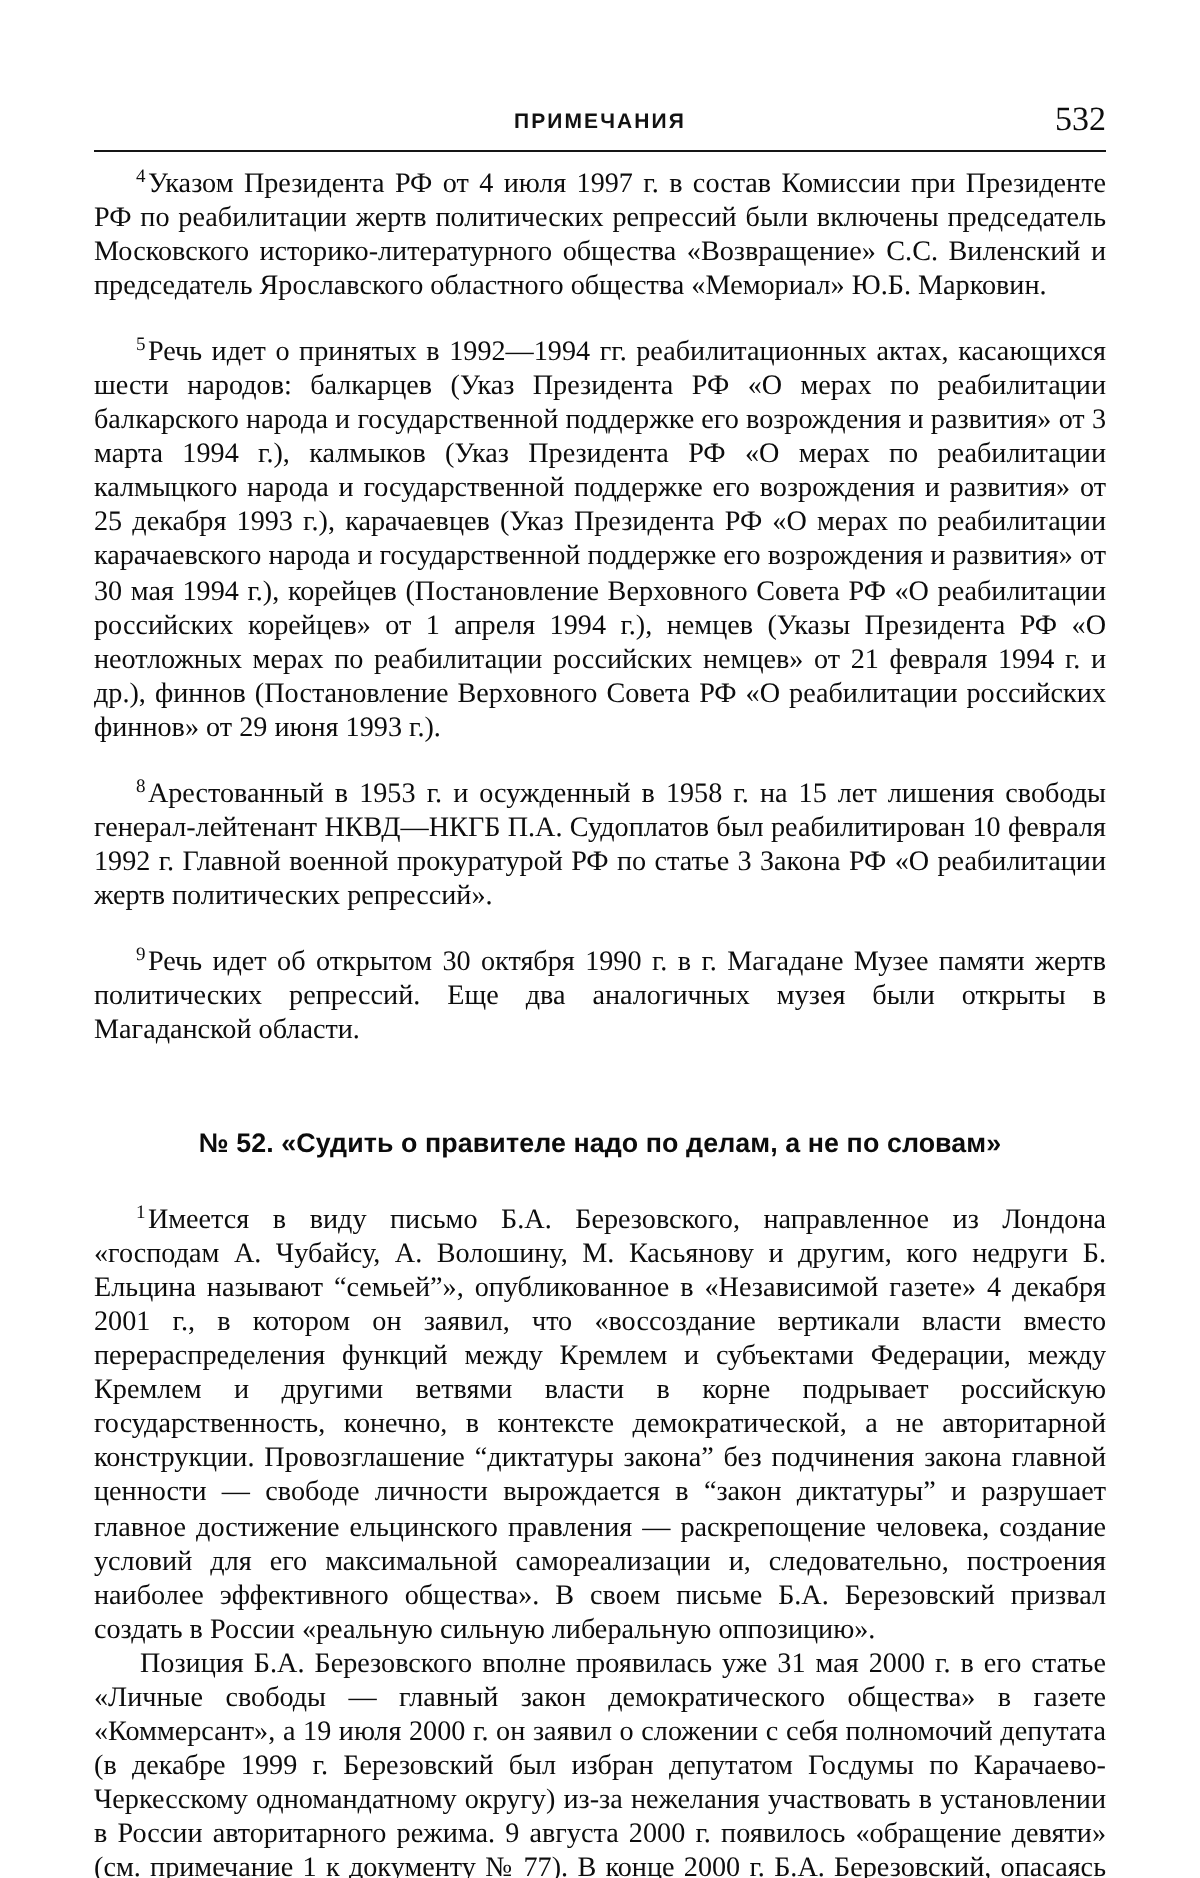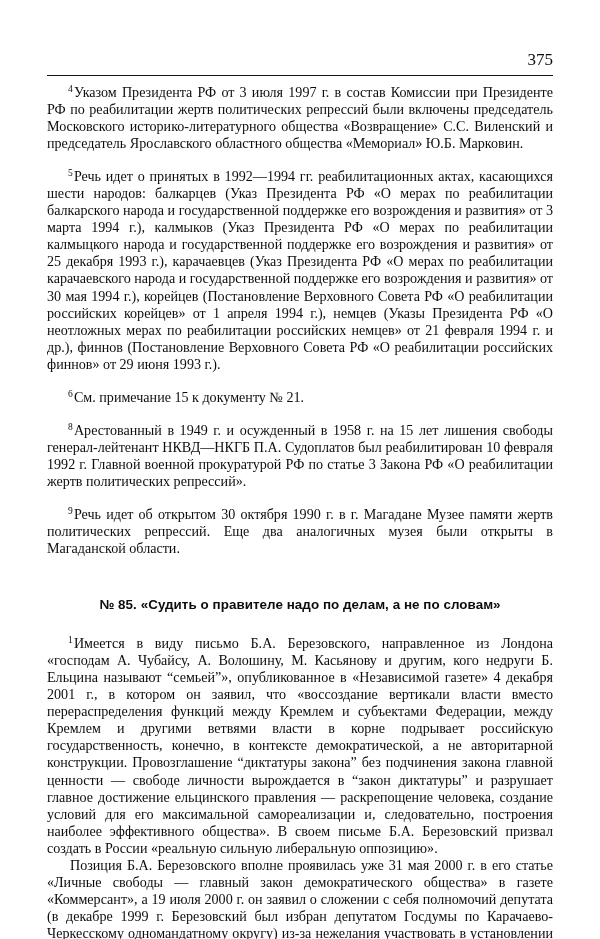--- a/index.html
+++ b/index.html
@@ -114,40 +114,40 @@
     text-indent: 23px;
   }
   .body-para.cont { text-indent: 23px; }
 </style>
 </head>
 <body>
 
 <div class="page">
 
   <div class="running-head">
-    <div class="running-head-folio">375</div>
+    <div class="running-head-title">ПРИМЕЧАНИЯ</div>
+    <div class="running-head-folio">532</div>
   </div>
   <div class="head-rule"></div>
 
   <div class="column">
 
-    <p class="note"><sup class="fn">4</sup><span>Указом Президента РФ от 3 июля 1997 г. в состав Комиссии при Президенте РФ по реабилитации жертв политических репрессий были включены председатель Московского историко-литературного общества «Возвращение» С.С. Виленский и председатель Ярославского областного общества «Мемориал» Ю.Б. Марковин.</span></p>
+    <p class="note"><sup class="fn">4</sup><span>Указом Президента РФ от 4 июля 1997 г. в состав Комиссии при Президенте РФ по реабилитации жертв политических репрессий были включены председатель Московского историко-литературного общества «Возвращение» С.С. Виленский и председатель Ярославского областного общества «Мемориал» Ю.Б. Марковин.</span></p>
 
     <p class="note"><sup class="fn">5</sup><span>Речь идет о принятых в 1992—1994 гг. реабилитационных актах, касающихся шести народов: балкарцев (Указ Президента РФ «О мерах по реабилитации балкарского народа и государственной поддержке его возрождения и развития» от 3 марта 1994 г.), калмыков (Указ Президента РФ «О мерах по реабилитации калмыцкого народа и государственной поддержке его возрождения и развития» от 25 декабря 1993 г.), карачаевцев (Указ Президента РФ «О мерах по реабилитации карачаевского народа и государственной поддержке его возрождения и развития» от 30 мая 1994 г.), корейцев (Постановление Верховного Совета РФ «О реабилитации российских корейцев» от 1 апреля 1994 г.), немцев (Указы Президента РФ «О неотложных мерах по реабилитации российских немцев» от 21 февраля 1994 г. и др.), финнов (Постановление Верховного Совета РФ «О реабилитации российских финнов» от 29 июня 1993 г.).</span></p>
 
-    <p class="note"><sup class="fn">6</sup><span>См. примечание 15 к документу № 21.</span></p>
 
 
-    <p class="note"><sup class="fn">8</sup><span>Арестованный в 1949 г. и осужденный в 1958 г. на 15 лет лишения свободы генерал-лейтенант НКВД—НКГБ П.А. Судоплатов был реабилитирован 10 февраля 1992 г. Главной военной прокуратурой РФ по статье 3 Закона РФ «О реабилитации жертв политических репрессий».</span></p>
+    <p class="note"><sup class="fn">8</sup><span>Арестованный в 1953 г. и осужденный в 1958 г. на 15 лет лишения свободы генерал-лейтенант НКВД—НКГБ П.А. Судоплатов был реабилитирован 10 февраля 1992 г. Главной военной прокуратурой РФ по статье 3 Закона РФ «О реабилитации жертв политических репрессий».</span></p>
 
     <p class="note"><sup class="fn">9</sup><span>Речь идет об открытом 30 октября 1990 г. в г. Магадане Музее памяти жертв политических репрессий. Еще два аналогичных музея были открыты в Магаданской области.</span></p>
 
     <div class="heading-gap-before"></div>
 
-    <h2 class="doc-heading">№ 85. «Судить о правителе надо по делам, а не по словам»</h2>
+    <h2 class="doc-heading">№ 52. «Судить о правителе надо по делам, а не по словам»</h2>
 
     <div class="heading-gap-after"></div>
 
     <p class="note"><sup class="fn">1</sup><span>Имеется в виду письмо Б.А. Березовского, направленное из Лондона «господам А. Чубайсу, А. Волошину, М. Касьянову и другим, кого недруги Б. Ельцина называют “семьей”», опубликованное в «Независимой газете» 4 декабря 2001 г., в котором он заявил, что «воссоздание вертикали власти вместо перераспределения функций между Кремлем и субъектами Федерации, между Кремлем и другими ветвями власти в корне подрывает российскую государственность, конечно, в контексте демократической, а не авторитарной конструкции. Провозглашение “диктатуры закона” без подчинения закона главной ценности — свободе личности вырождается в “закон диктатуры” и разрушает главное достижение ельцинского правления — раскрепощение человека, создание условий для его максимальной самореализации и, следовательно, построения наиболее эффективного общества». В своем письме Б.А. Березовский призвал создать в России «реальную сильную либеральную оппозицию».</span></p>
 
     <p class="body-para cont">Позиция Б.А. Березовского вполне проявилась уже 31 мая 2000 г. в его статье «Личные свободы — главный закон демократического общества» в газете «Коммерсант», а 19 июля 2000 г. он заявил о сложении с себя полномочий депутата (в декабре 1999 г. Березовский был избран депутатом Госдумы по Карачаево-Черкесскому одномандатному округу) из-за нежелания участвовать в установлении в России авторитарного режима. 9 августа 2000 г. появилось «обращение девяти» (см. примечание 1 к документу № 77). В конце 2000 г. Б.А. Березовский, опасаясь ареста, уехал в Лондон, хотя продолжил активную политическую деятельность из-за рубежа, поддержав, в частности, партию «Либеральная Россия». В 2002—2008 гг. Б.А. Березовский был обвинен в пособничестве чеченским террористам, хищении автомобилей через компанию «Логоваз», хищении крупной сум-</p>
 
   </div>
 </div>
 

